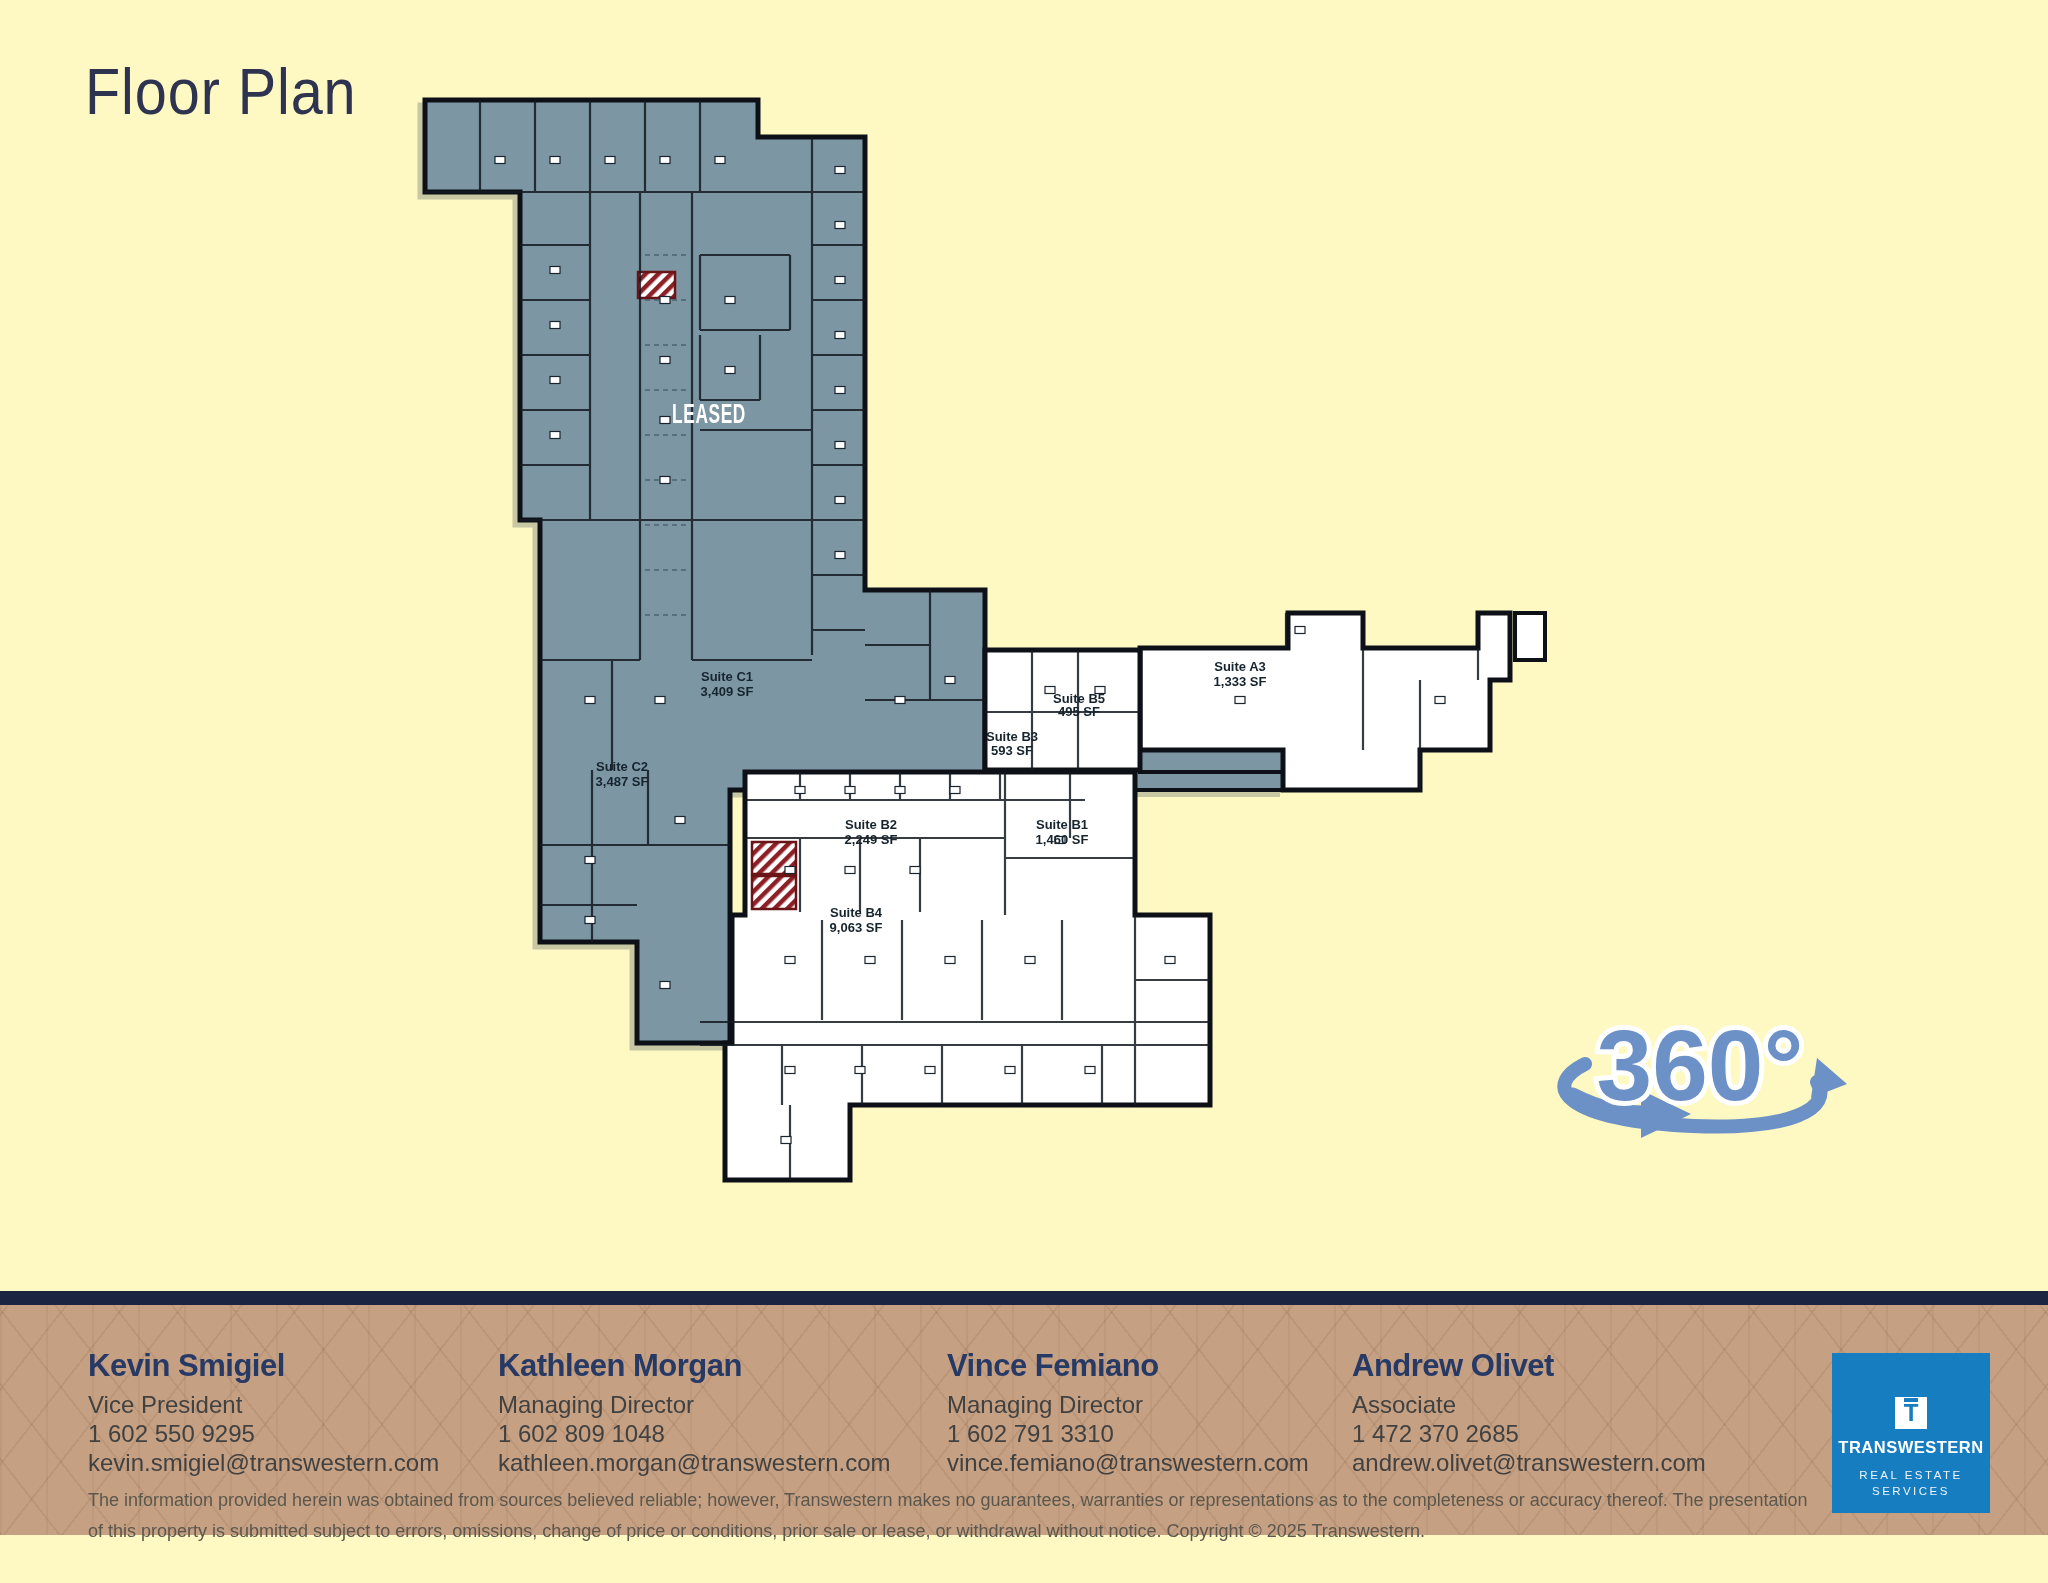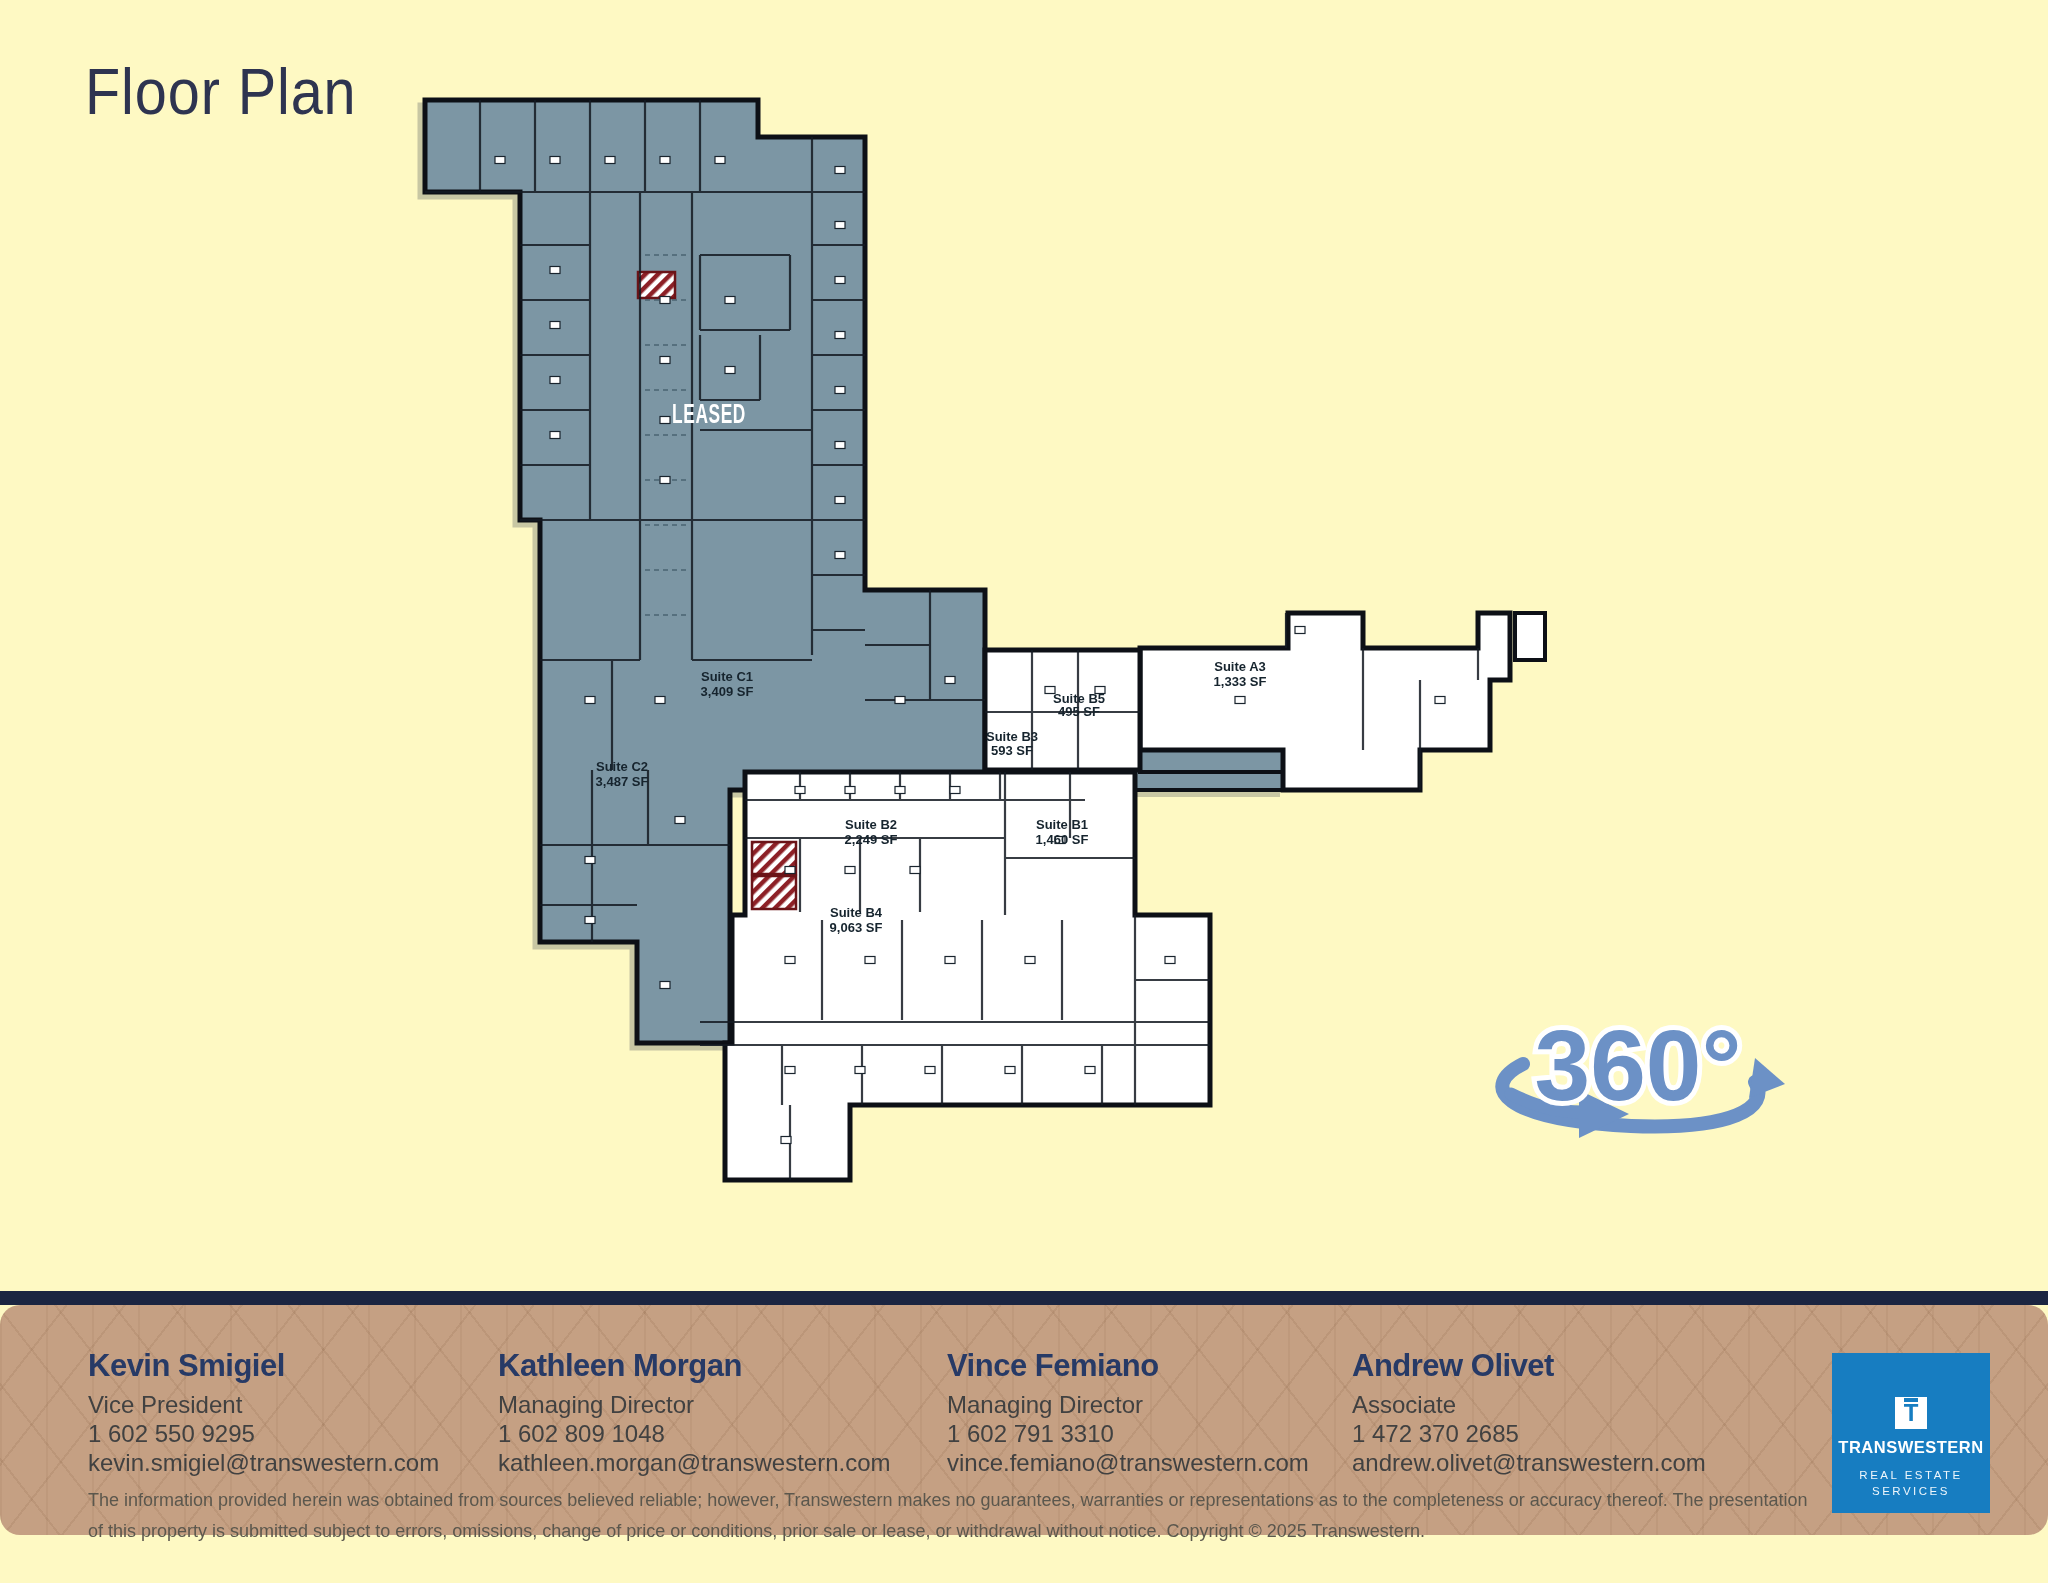--- a/index.html
+++ b/index.html
@@ -6,29 +6,29 @@
   .page{position:relative;width:2048px;height:1583px;background:#fef9c3;overflow:hidden;
         font-family:"Liberation Sans", sans-serif;}
   
   .title{position:absolute;left:85px;top:55px;font-size:64px;font-weight:200;
          color:#2e3450;letter-spacing:1px;transform:scaleX(.9);transform-origin:left top;}
   
   .plan{position:absolute;left:410px;top:80px;}
   .plan svg{display:block;}
   .blue-shape{filter:drop-shadow(-5px 5px 0 rgba(60,72,82,.28));}
   
-  .tour{position:absolute;left:1393px;top:1012px;width:490px;text-align:center;}
+  .tour{position:absolute;left:1455px;top:1012px;width:490px;text-align:center;}
   .tour-label{font-size:34px;font-weight:bold;letter-spacing:3px;color:#6c91c6;margin-top:6px;white-space:nowrap;}
   
   .navy-band{position:absolute;left:0;top:1291px;width:2048px;height:14px;background:#1b2541;}
   .footer{position:absolute;left:0;top:1305px;width:2048px;height:230px;background-color:#c5a083;
     background-image:
       repeating-linear-gradient(52deg, rgba(131,92,62,.15) 0 2px, transparent 2px 46px),
       repeating-linear-gradient(-52deg, rgba(131,92,62,.15) 0 2px, transparent 2px 46px),
-      repeating-linear-gradient(90deg, rgba(131,92,62,.10) 0 2px, transparent 2px 46px); border-radius: 20px;}
+      repeating-linear-gradient(90deg, rgba(131,92,62,.10) 0 2px, transparent 2px 46px);}
   .contact{position:absolute;top:46px;width:400px;}
   .contact .name{font-size:31px;font-weight:bold;color:#273a66;letter-spacing:-.5px;margin-bottom:10px;}
   .contact div{font-size:24px;color:#414141;line-height:29px;}
   .disclaimer{position:absolute;left:88px;top:180px;font-size:18px;color:#5b574d;line-height:31px;white-space:nowrap;}
   .logo{position:absolute;left:1832px;top:48px;width:158px;height:160px;background:#177dc1;
         display:flex;flex-direction:column;align-items:center;}
   .logo .tbox{margin-top:44px;width:32px;height:32px;background:#ffffff;display:flex;align-items:center;justify-content:center;}
   .logo .tglyph{font-size:24px;font-weight:bold;color:#177dc1;line-height:22px;border-top:4px solid #177dc1;margin-top:-4px;}
   .logo .lname{margin-top:9px;font-size:16.5px;font-weight:bold;color:#fff;letter-spacing:.5px;}
   .logo .ltag{margin-top:10px;font-size:11.5px;color:#eef6fc;letter-spacing:2.5px;line-height:16px;text-align:center;}

